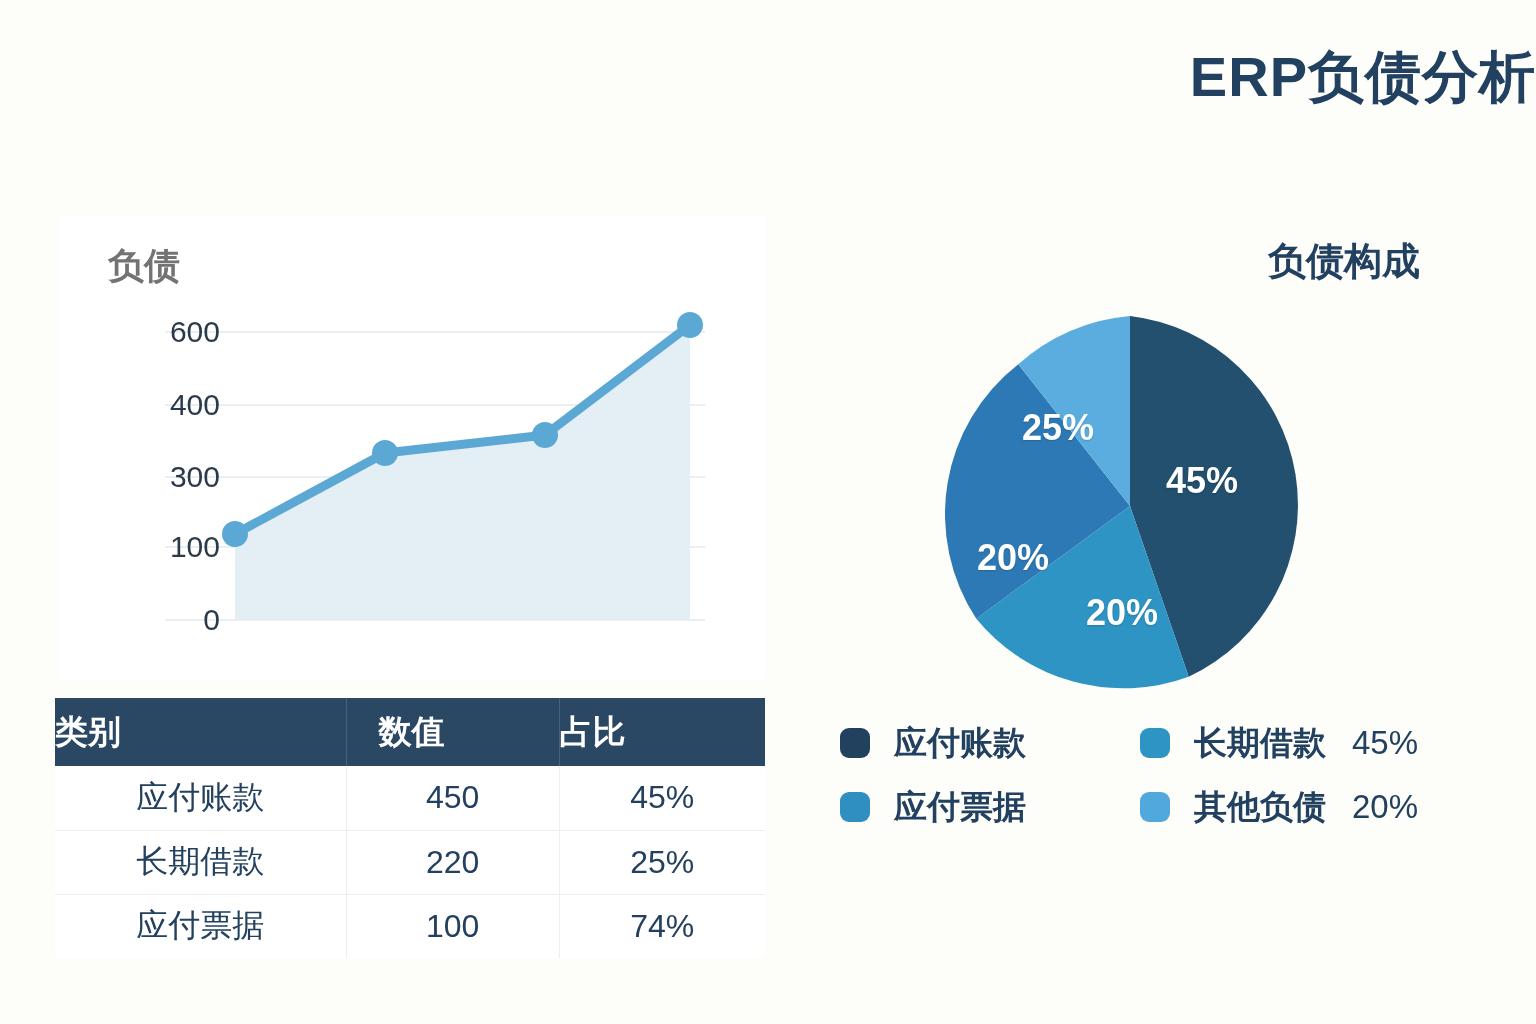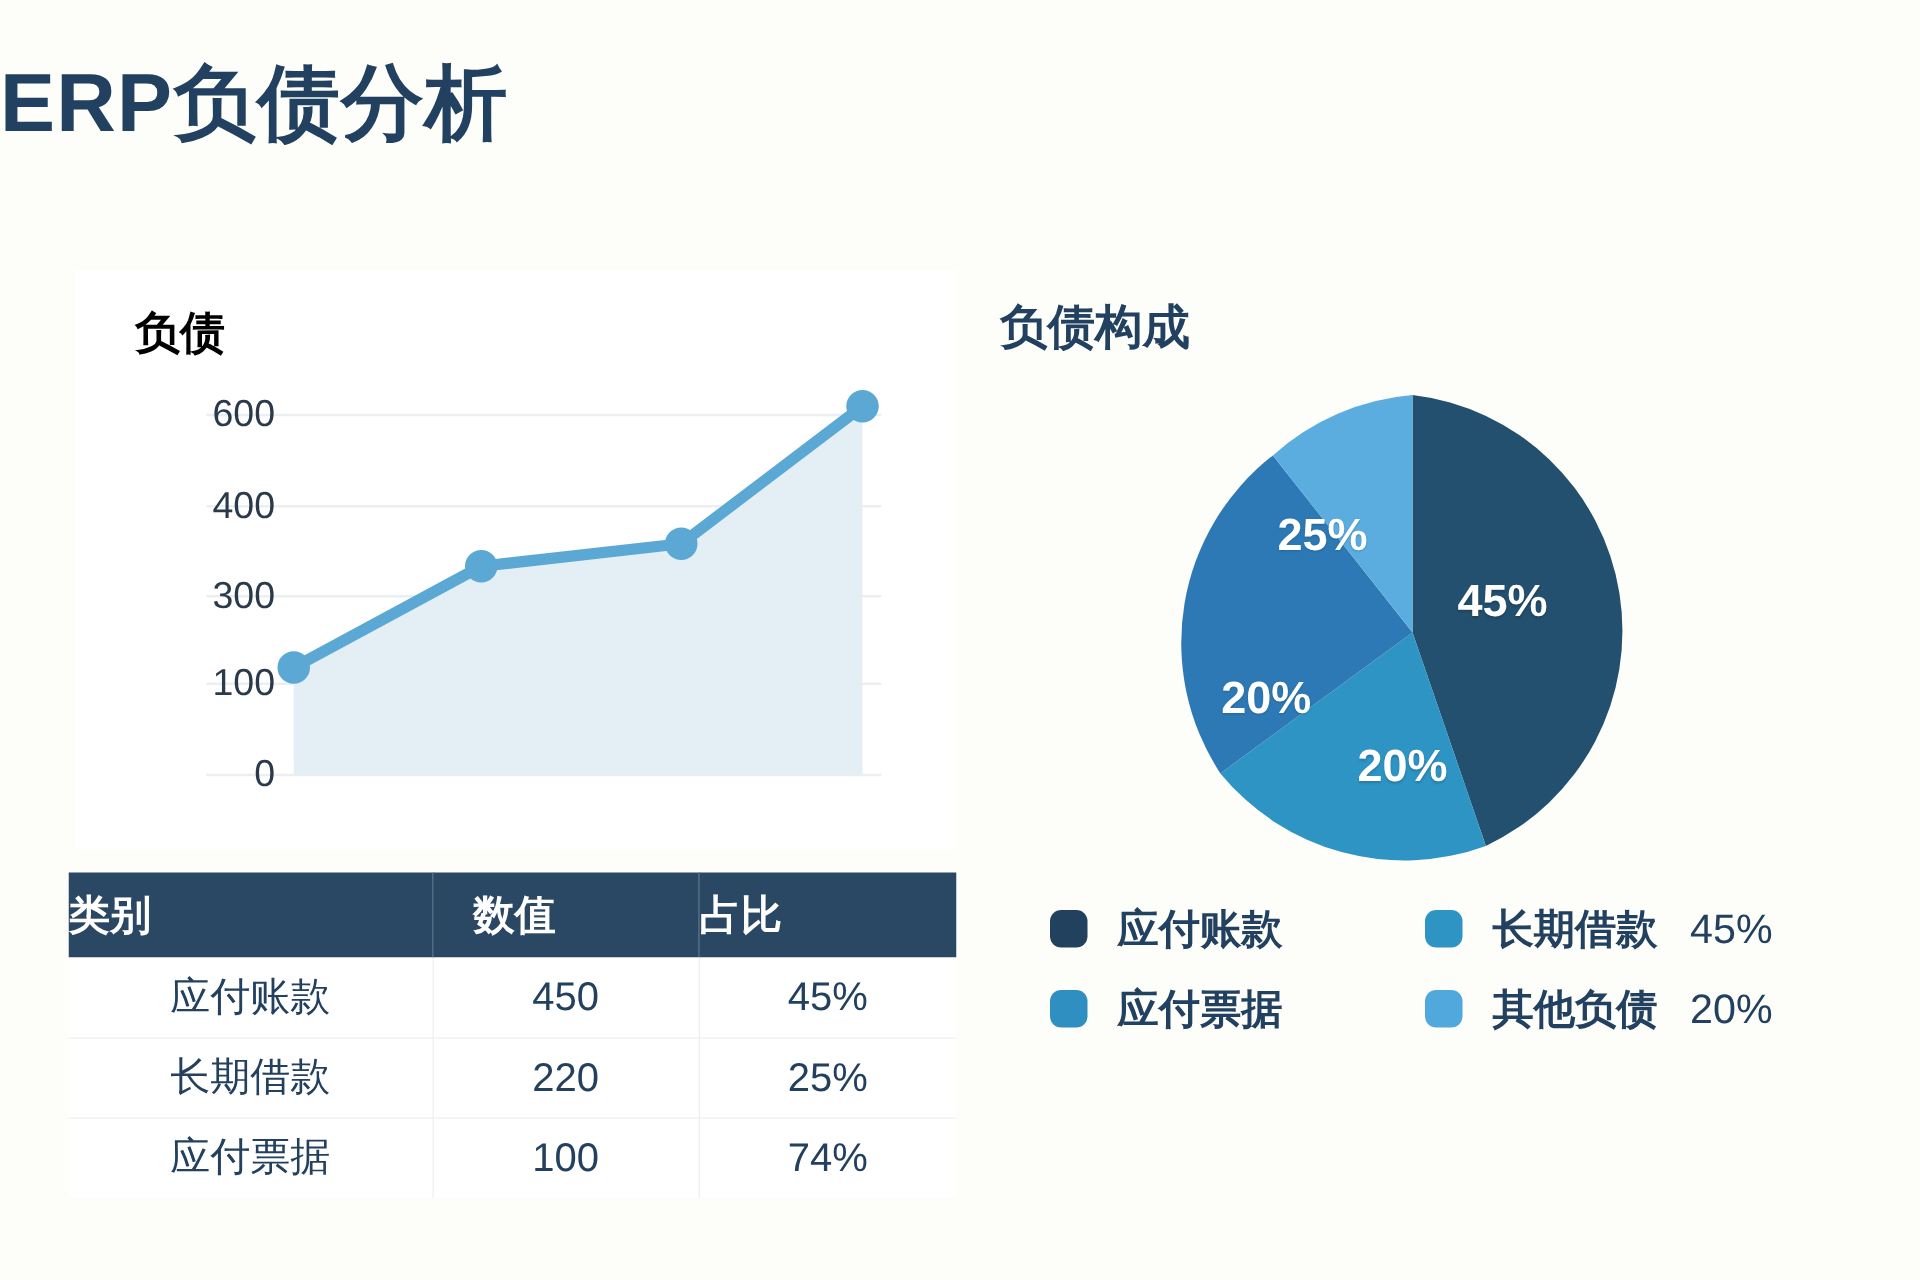--- a/index.html
+++ b/index.html
@@ -7,35 +7,35 @@
     width:1536px; height:1024px;
     background:#fdfdfa;
     font-family:"Liberation Sans","DejaVu Sans",sans-serif;
     overflow:hidden;
   }
   #page{ position:relative; width:1536px; height:1024px; }
 
   
   .page-title{
     position:absolute; left:0; top:46px; width:1536px;
-    text-align:left;
-    font-size:66px; font-weight:bold; letter-spacing:1px;
+    text-align:right;
+    font-size:56px; font-weight:bold; letter-spacing:1px;
     color:#22405f;
     line-height:1.1;
   }
 
   
   .chart-card{
     position:absolute; left:60px; top:216px;
     width:705px; height:463px;
     background:#ffffff;
   }
   .chart-card-title{
     position:absolute; left:48px; top:26px;
-    font-size:36px; font-weight:bold; color:#000000;
+    font-size:36px; font-weight:bold; color:#737373;
   }
   .plot{
     position:absolute; left:0; top:0; width:705px; height:463px;
   }
   .ytick{
     position:absolute; right:0; transform:translateY(-50%);
     font-size:30px; color:#2b3a4a; text-align:left;
     white-space:nowrap;
   }
   .ytick-wrap{
@@ -67,21 +67,21 @@
   .col-val{ width:30%;padding-left:32px; }
   .col-pct{ width:29%;margin-top:16px; }
 
   
   .pie-panel{
     position:absolute; left:800px; top:216px;
     width:690px; height:640px;
   }
   .pie-title{
     position:absolute; left:0; top:20px; width:620px;
-    text-align:left;
+    text-align:right;
     font-size:38px; font-weight:bold; color:#22405f;
   }
   .pie-wrap{
     position:absolute; left:130px; top:90px;
     width:400px; height:400px;
   }
   .slice-label{
     position:absolute; transform:translate(-50%,-50%);
     color:#ffffff; font-size:36px; font-weight:bold;
     text-shadow:0 1px 2px rgba(0,0,0,.18);

